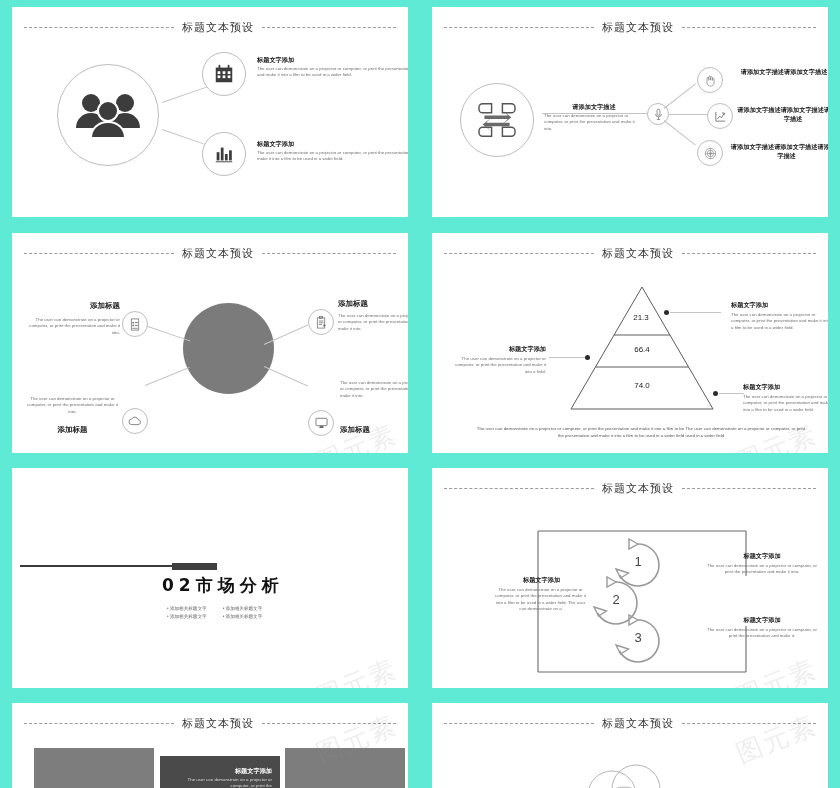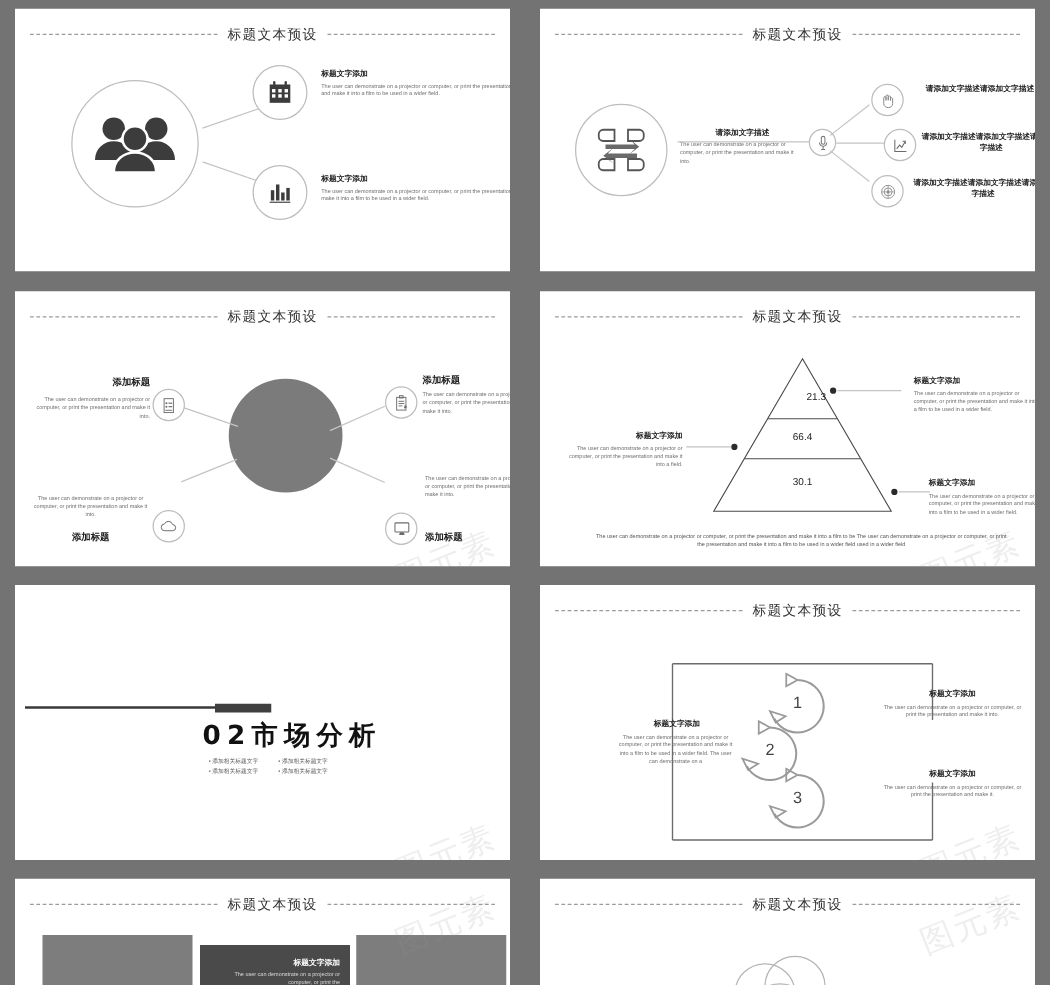--- a/index.html
+++ b/index.html
@@ -7,21 +7,21 @@
     width: 840px; height: 788px;
     background: #dedbd6;
     font-family: "Liberation Sans", "DejaVu Sans", sans-serif;
     overflow: hidden;
   }
   .deck {
     width: 840px; height: 788px;
     display: grid;
     grid-template-columns: 420px 420px;
     grid-template-rows: 225px 235px 235px 93px;
-    background: #737373;
+    background: #5eead4;
   }
   .slide {
     position: relative;
     background: #ffffff;
     margin: 8px 12px 0 12px;
     overflow: hidden;
   }
   .slide.r1 { margin-top: 7px; height: 210px; }
   .slide.r2 { margin-top: 8px; height: 220px; }
   .slide.r3 { margin-top: 8px; height: 220px; }
@@ -65,21 +65,21 @@
     background: #fff;
   }
   .conn { position: absolute; background: #c4c4c4; height: 1px; transform-origin: left center; }
 
   svg { display: block; }
 
   
   .s5-rule { position: absolute; height: 2px; background: #3a3a3a; }
   .s5-blk  { position: absolute; height: 7px; background: #3f3f3f; }
   .s5-title {
-    position: absolute; font-size: 21px; font-weight: bold; color: #111;
+    position: absolute; font-size: 17px; font-weight: bold; color: #111;
     letter-spacing: 5px; font-family: "DejaVu Sans", sans-serif;
   }
   .s5-bullets {
     position: absolute; display: grid; grid-template-columns: auto auto;
     gap: 3px 16px;
   }
   .s5-bullets span {
     font-size: 4.6px; color: #5a5a5a; white-space: nowrap;
   }
   .s5-bullets span::before { content: "• "; color: #777; }
@@ -302,23 +302,23 @@
       <div class="rule left"></div>
       <div class="htitle">标题文本预设</div>
       <div class="rule"></div>
     </div>
 
     <svg style="position:absolute;left:135px;top:50px;" width="150" height="130" viewBox="0 0 150 130">
       <polygon points="75,4 146,126 4,126" fill="none" stroke="#4a4a4a" stroke-width="0.9"></polygon>
       <line x1="28.5" y1="84" x2="121.5" y2="84" stroke="#4a4a4a" stroke-width="0.9"></line>
       <line x1="47" y1="52" x2="103" y2="52" stroke="#4a4a4a" stroke-width="0.9"></line>
     </svg>
-    <div style="position:absolute;left:146px;top:80px;width:150px;text-align:center;font-size:8px;color:#222;">21.3</div>
+    <div style="position:absolute;left:134px;top:80px;width:150px;text-align:center;font-size:8px;color:#222;">21.3</div>
     <div style="position:absolute;left:135px;top:112px;width:150px;text-align:center;font-size:8px;color:#222;">66.4</div>
-    <div style="position:absolute;left:135px;top:148px;width:150px;text-align:center;font-size:8px;color:#222;">30.1</div>
+    <div style="position:absolute;left:135px;top:148px;width:150px;text-align:center;font-size:8px;color:#222;">74.0</div>
 
     <div style="position:absolute;left:232px;top:77px;width:5px;height:5px;border-radius:50%;background:#2b2b2b;"></div>
     <div class="conn" style="left:238px;top:79px;width:51px;"></div>
     <div class="t-title" style="position:absolute;left:299px;top:68px;width:100px;">标题文字添加</div>
     <div class="t-body" style="position:absolute;left:299px;top:79px;width:102px;">The user can demonstrate on a projector or computer, or print the presentation and make it into a film to be used in a wider field.</div>
 
     <div style="position:absolute;left:153px;top:122px;width:5px;height:5px;border-radius:50%;background:#2b2b2b;"></div>
     <div class="conn" style="left:117px;top:124px;width:36px;"></div>
     <div class="t-title" style="position:absolute;left:20px;top:112px;width:94px;text-align:right;">标题文字添加</div>
     <div class="t-body" style="position:absolute;left:20px;top:123px;width:94px;text-align:right;">The user can demonstrate on a projector or computer, or print the presentation and make it into a field.</div>

